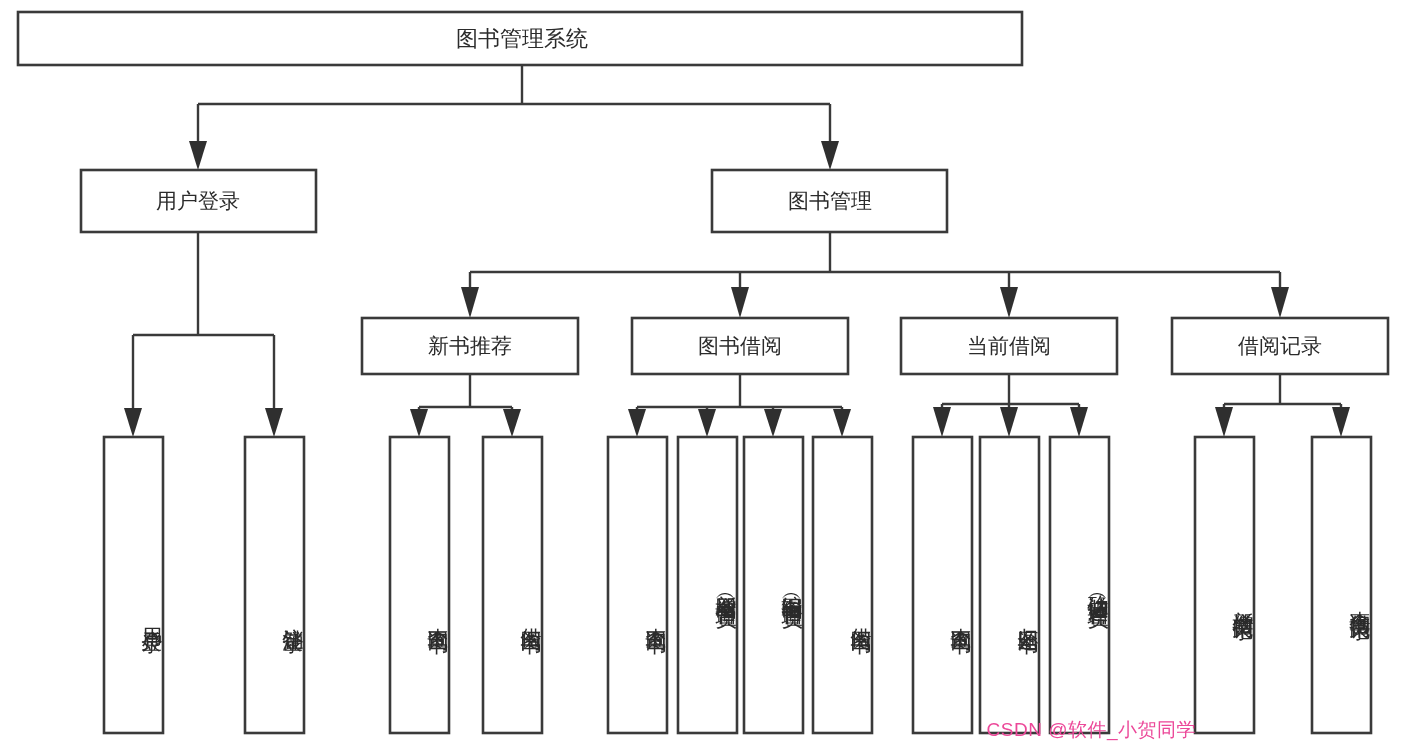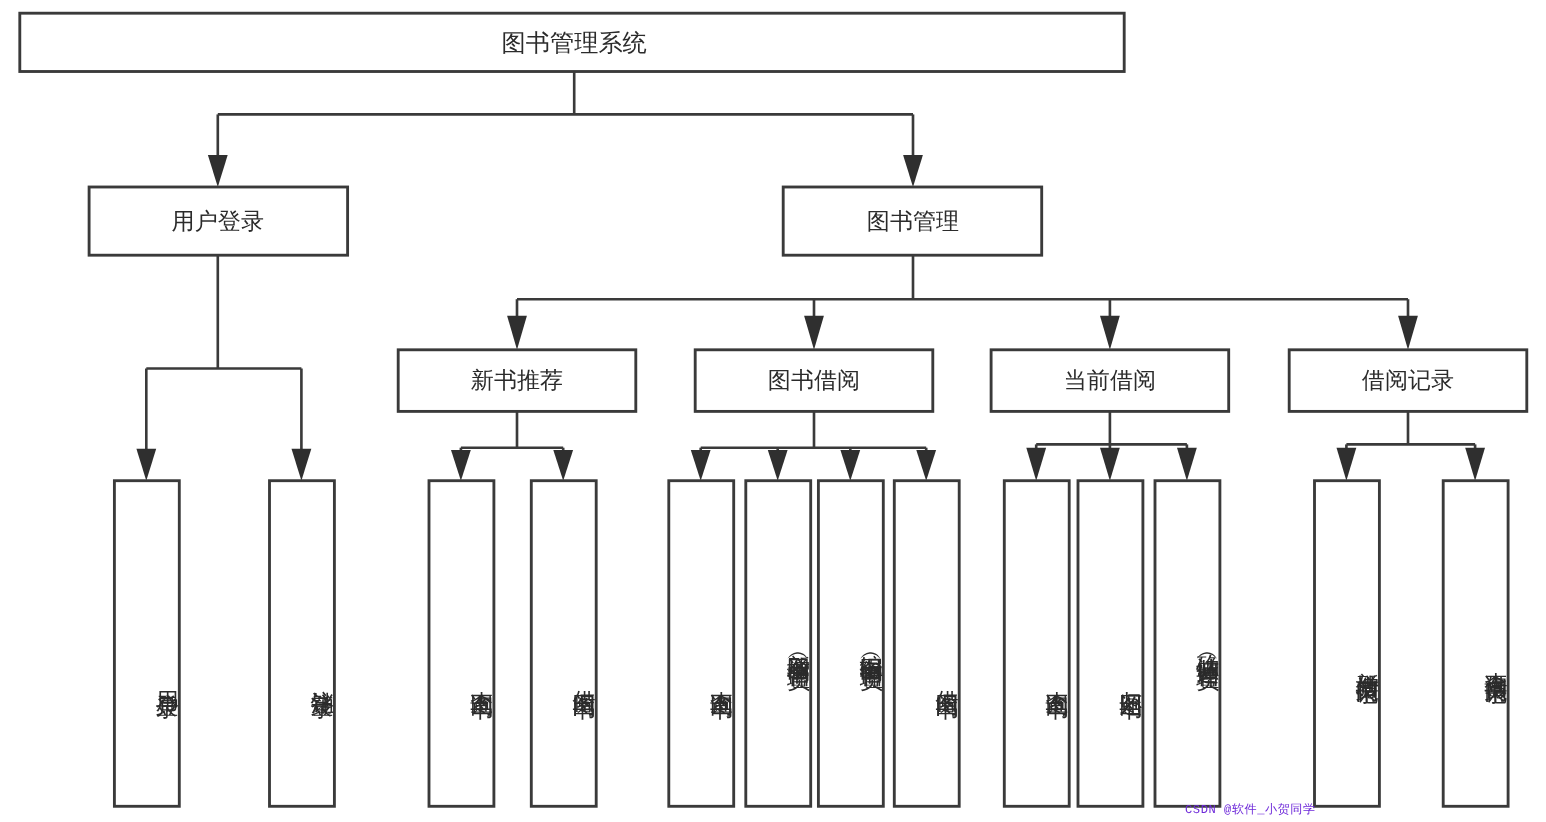--- a/index.html
+++ b/index.html
@@ -63,23 +63,23 @@
     display: flex;
     align-items: flex-start;
     justify-content: center;
     white-space: nowrap;
     pointer-events: none;
   }
   #watermark {
     position: absolute;
     right: 8px;
     bottom: 4px;
-    font-family: Liberation Mono, monospace;
-    font-size: 11px;
-    color: #6d28d9;
+    font-family: Liberation Sans, sans-serif;
+    font-size: 19px;
+    color: #ec4899;
     letter-spacing: 0.5px;
     white-space: nowrap;
   }
 </style>
 </head>
 <body>
 
 <div id="diagram-root">
 
   <svg class="flow" viewBox="0 0 1405 747">

